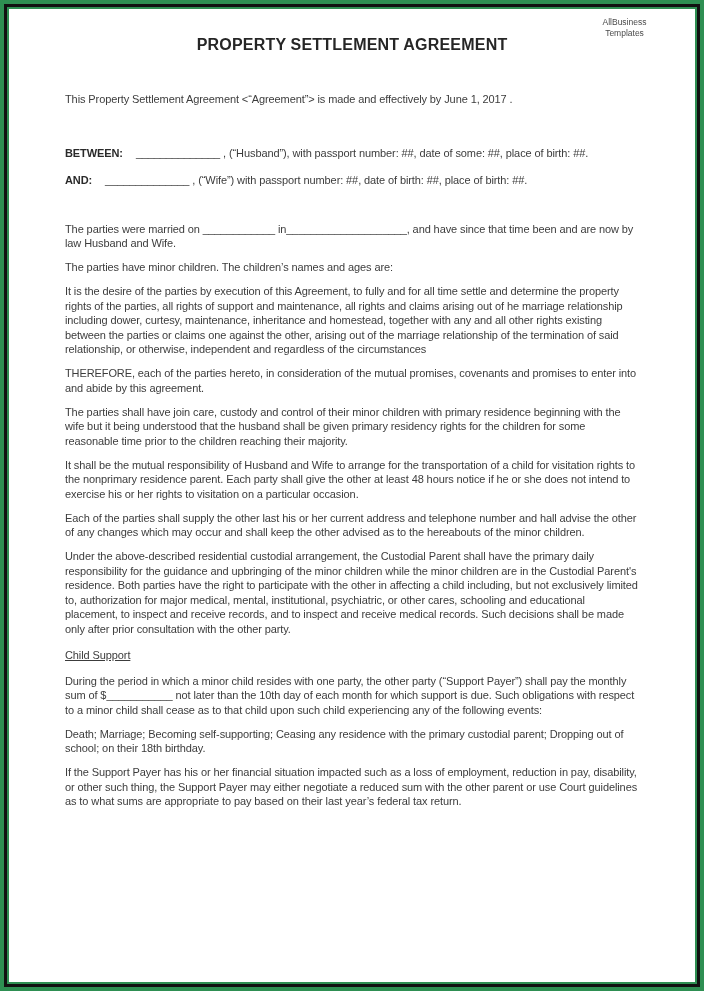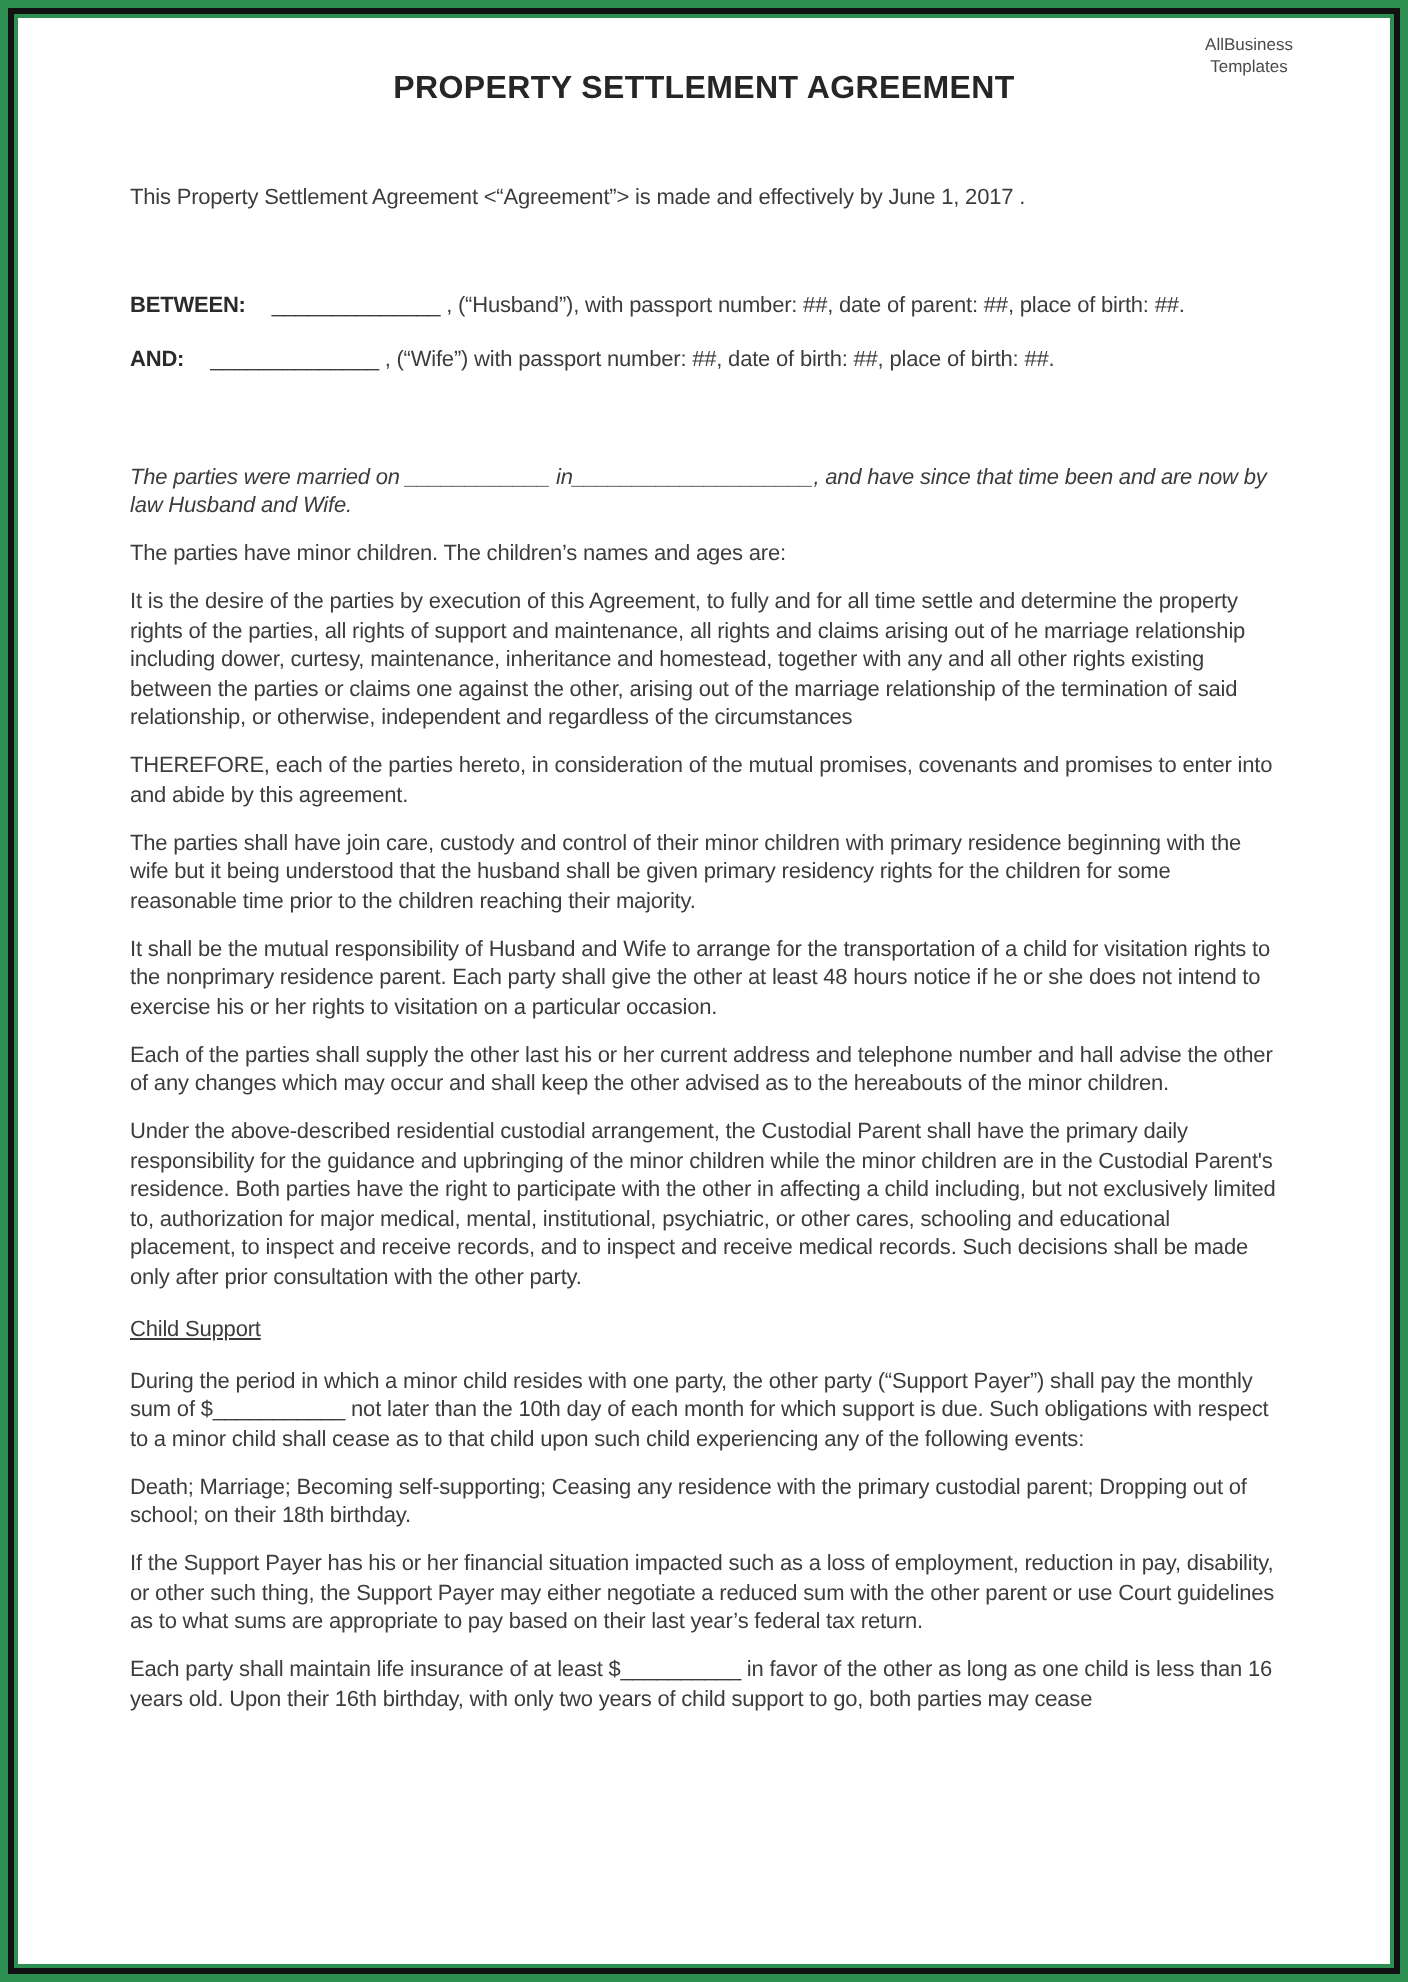--- a/index.html
+++ b/index.html
@@ -65,21 +65,21 @@
   p { margin: 0 0 9px 0; }
   .intro { margin-top: 37px; margin-bottom: 0; }
   .party-line { margin: 0; }
   .party-line.between { margin-top: 39px; }
   .party-line.and { margin-top: 13px; }
   .party-label {
     font-weight: bold;
     color: #2a2a2a;
     margin-right: 13px;
   }
-  .para-married { margin-top: 44px; font-style: italic; }
+  .para-married { margin-top: 34px; }
   .children-blank { margin-top: 13px; margin-bottom: 4px; }
   .section-heading {
     text-decoration: underline;
     margin: 12px 0 11px 0;
   }
   .para { margin-bottom: 9.5px; }
   .last { margin-bottom: 0; }
 </style>
 </head>
 <body>
@@ -93,21 +93,21 @@
     <div>AllBusiness</div>
     <div>Templates</div>
   </div>
 
   <div class="content">
 
     <div class="doc-title">PROPERTY SETTLEMENT AGREEMENT</div>
 
     <p class="intro">This Property Settlement Agreement &lt;“Agreement”&gt; is made and effectively by June 1, 2017 .</p>
 
-    <p class="party-line between"><span class="party-label">BETWEEN:</span><span>______________ , (“Husband”), with passport number: ##, date of parent: ##, place of birth: ##.</span></p>
+    <p class="party-line between"><span class="party-label">BETWEEN:</span><span>______________ , (“Husband”), with passport number: ##, date of some: ##, place of birth: ##.</span></p>
 
     <p class="party-line and"><span class="party-label">AND:</span><span>______________ , (“Wife”) with passport number: ##, date of birth: ##, place of birth: ##.</span></p>
 
     <p class="para para-married">The parties were married on ____________ in____________________, and have since that time been and are now by law Husband and Wife.</p>
 
     <p class="para">The parties have minor children. The children’s names and ages are:</p>
 
 
     <p class="para">It is the desire of the parties by execution of this Agreement, to fully and for all time settle and determine the property rights of the parties, all rights of support and maintenance, all rights and claims arising out of he marriage relationship including dower, curtesy, maintenance, inheritance and homestead, together with any and all other rights existing between the parties or claims one against the other, arising out of the marriage relationship of the termination of said relationship, or otherwise, independent and regardless of the circumstances</p>
 
@@ -122,16 +122,15 @@
     <p class="para">Under the above-described residential custodial arrangement, the Custodial Parent shall have the primary daily responsibility for the guidance and upbringing of the minor children while the minor children are in the Custodial Parent's residence.  Both parties have the right to participate with the other in affecting a child including, but not exclusively limited to, authorization for major medical, mental, institutional, psychiatric, or other cares, schooling and educational placement, to inspect and receive records, and to inspect and receive medical records.  Such decisions shall be made only after prior consultation with the other party.</p>
 
     <p class="section-heading">Child Support</p>
 
     <p class="para">During the period in which a minor child resides with one party, the other party (“Support Payer”) shall pay the monthly sum of $___________ not later than the 10th day of each month for which support is due.  Such obligations with respect to a minor child shall cease as to that child upon such child experiencing any of the following events:</p>
 
     <p class="para">Death; Marriage; Becoming self-supporting; Ceasing any residence with the primary custodial parent; Dropping out of school; on their 18th birthday.</p>
 
     <p class="para">If the Support Payer has his or her financial situation impacted such as a loss of employment, reduction in pay, disability, or other such thing, the Support Payer may either negotiate a reduced sum with the other parent or use Court guidelines as to what sums are appropriate to pay based on their last year’s federal tax return.</p>
 
-    <p class="para last">Each party shall maintain life insurance of at least $__________ in favor of the other as long as one child is less than 16 years old.  Upon their 16th birthday, with only two years of child support to go, both parties may cease</p>
 
   </div>
 </div>
 
 </body></html>

